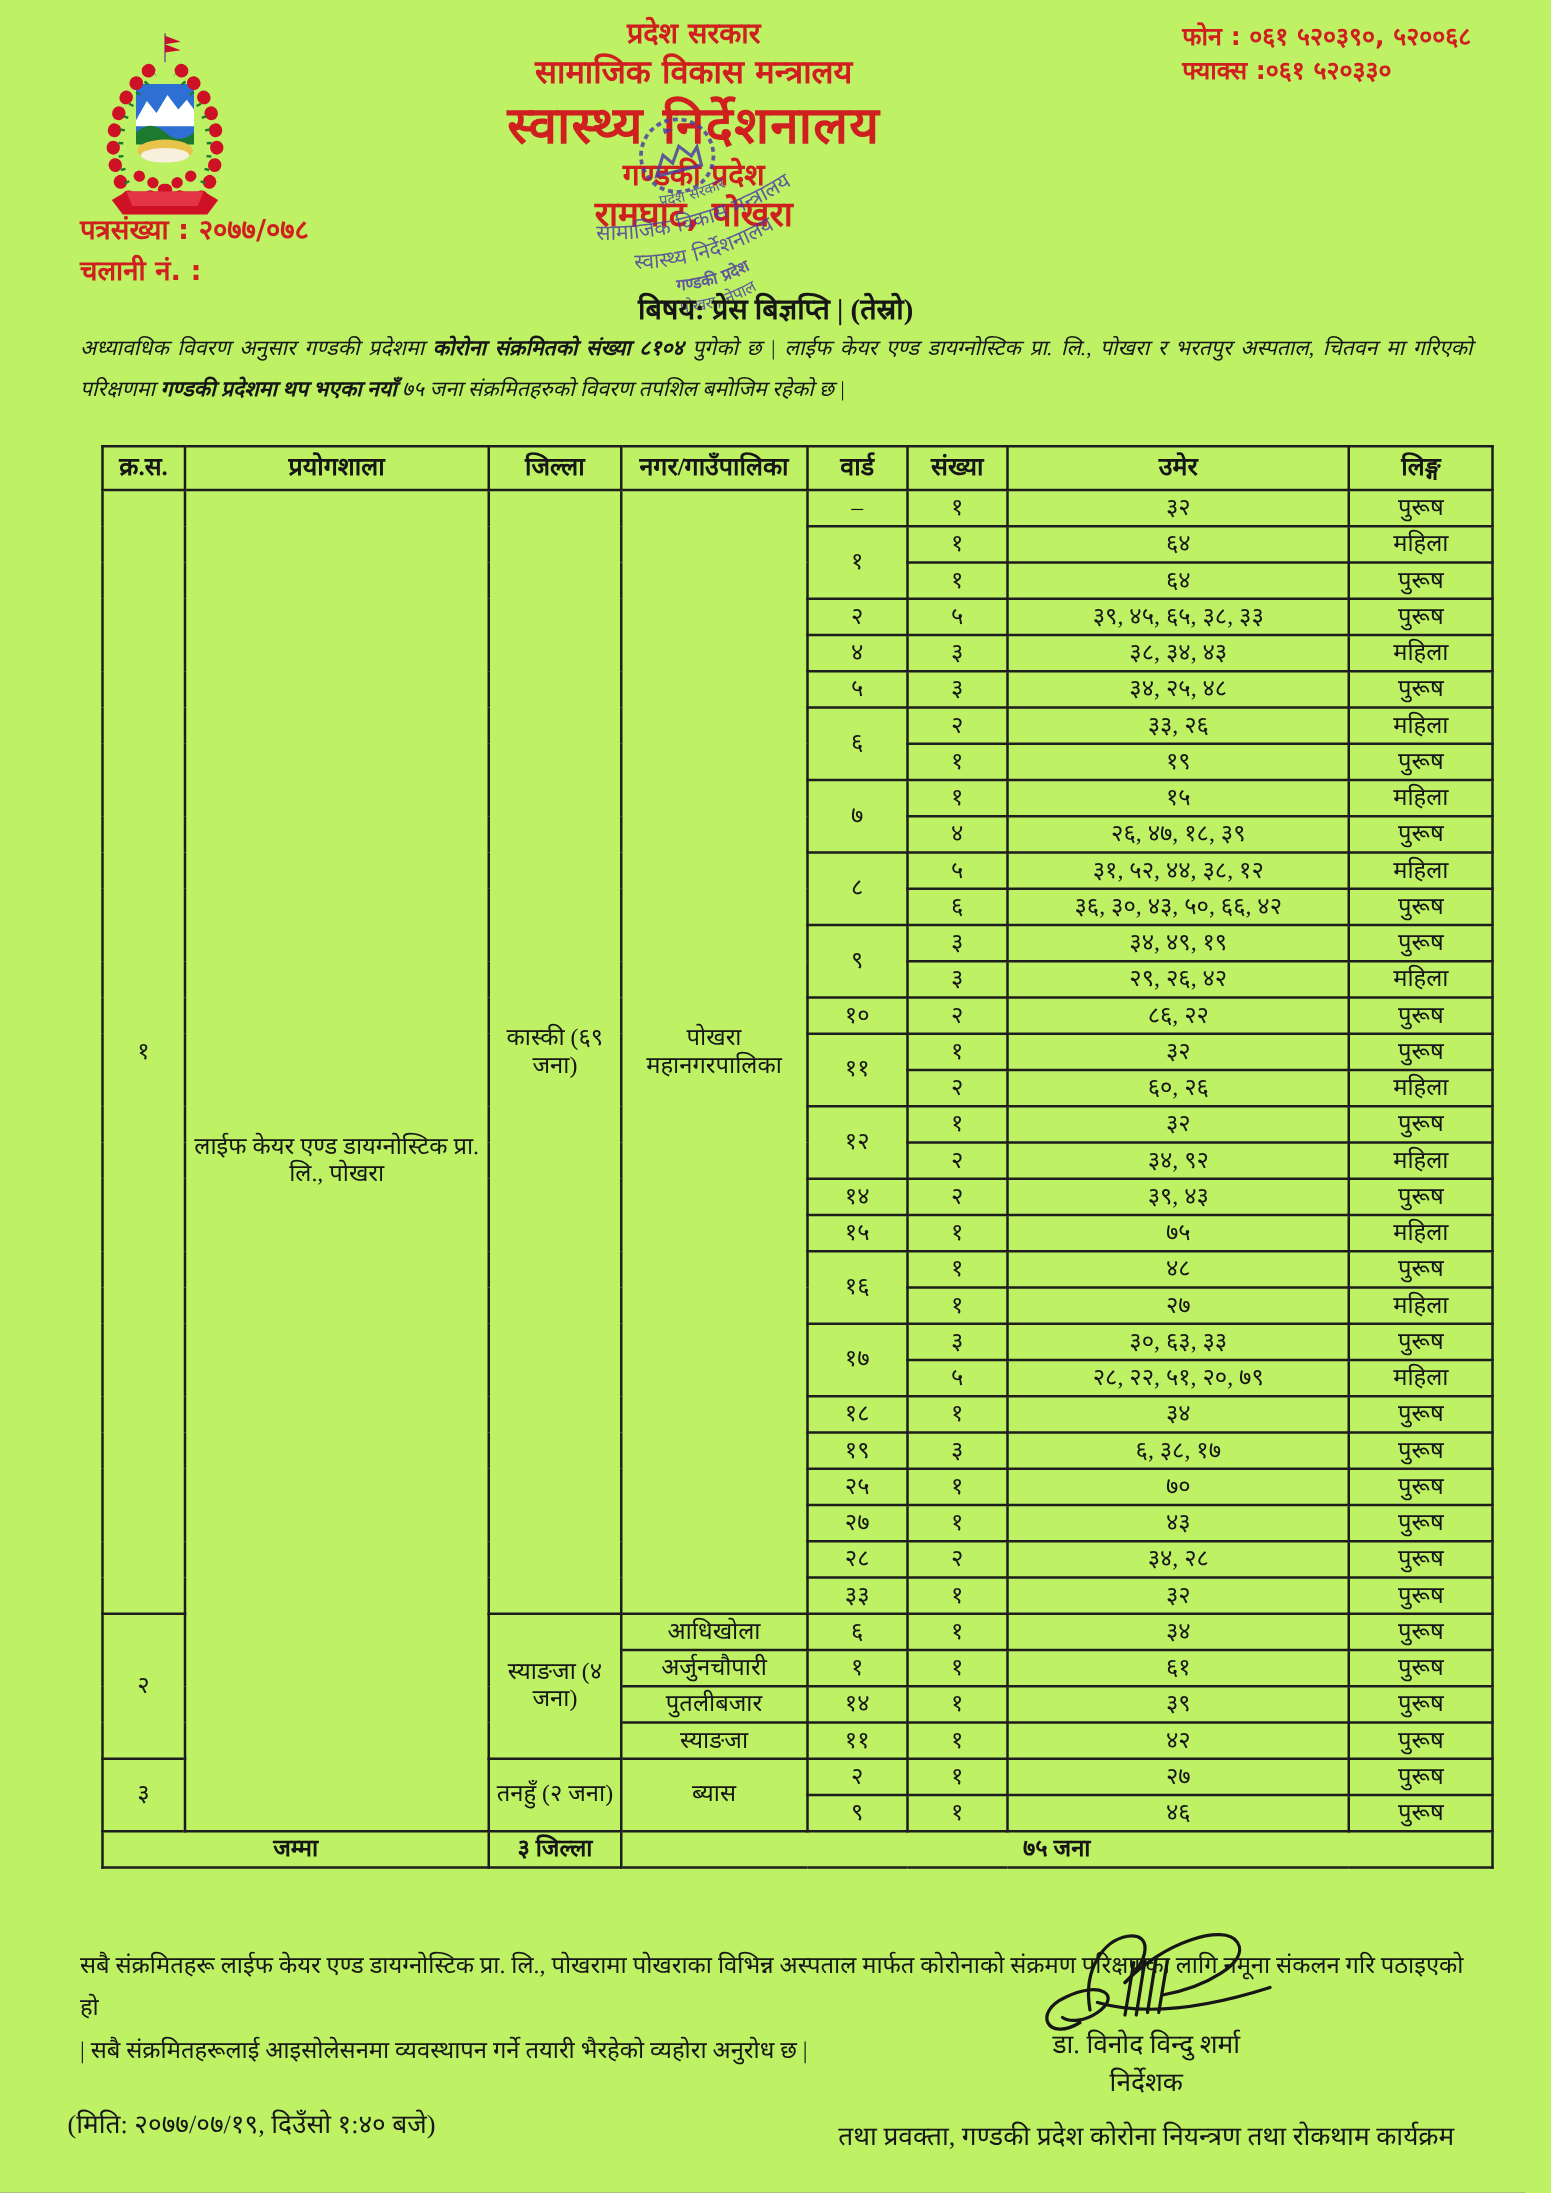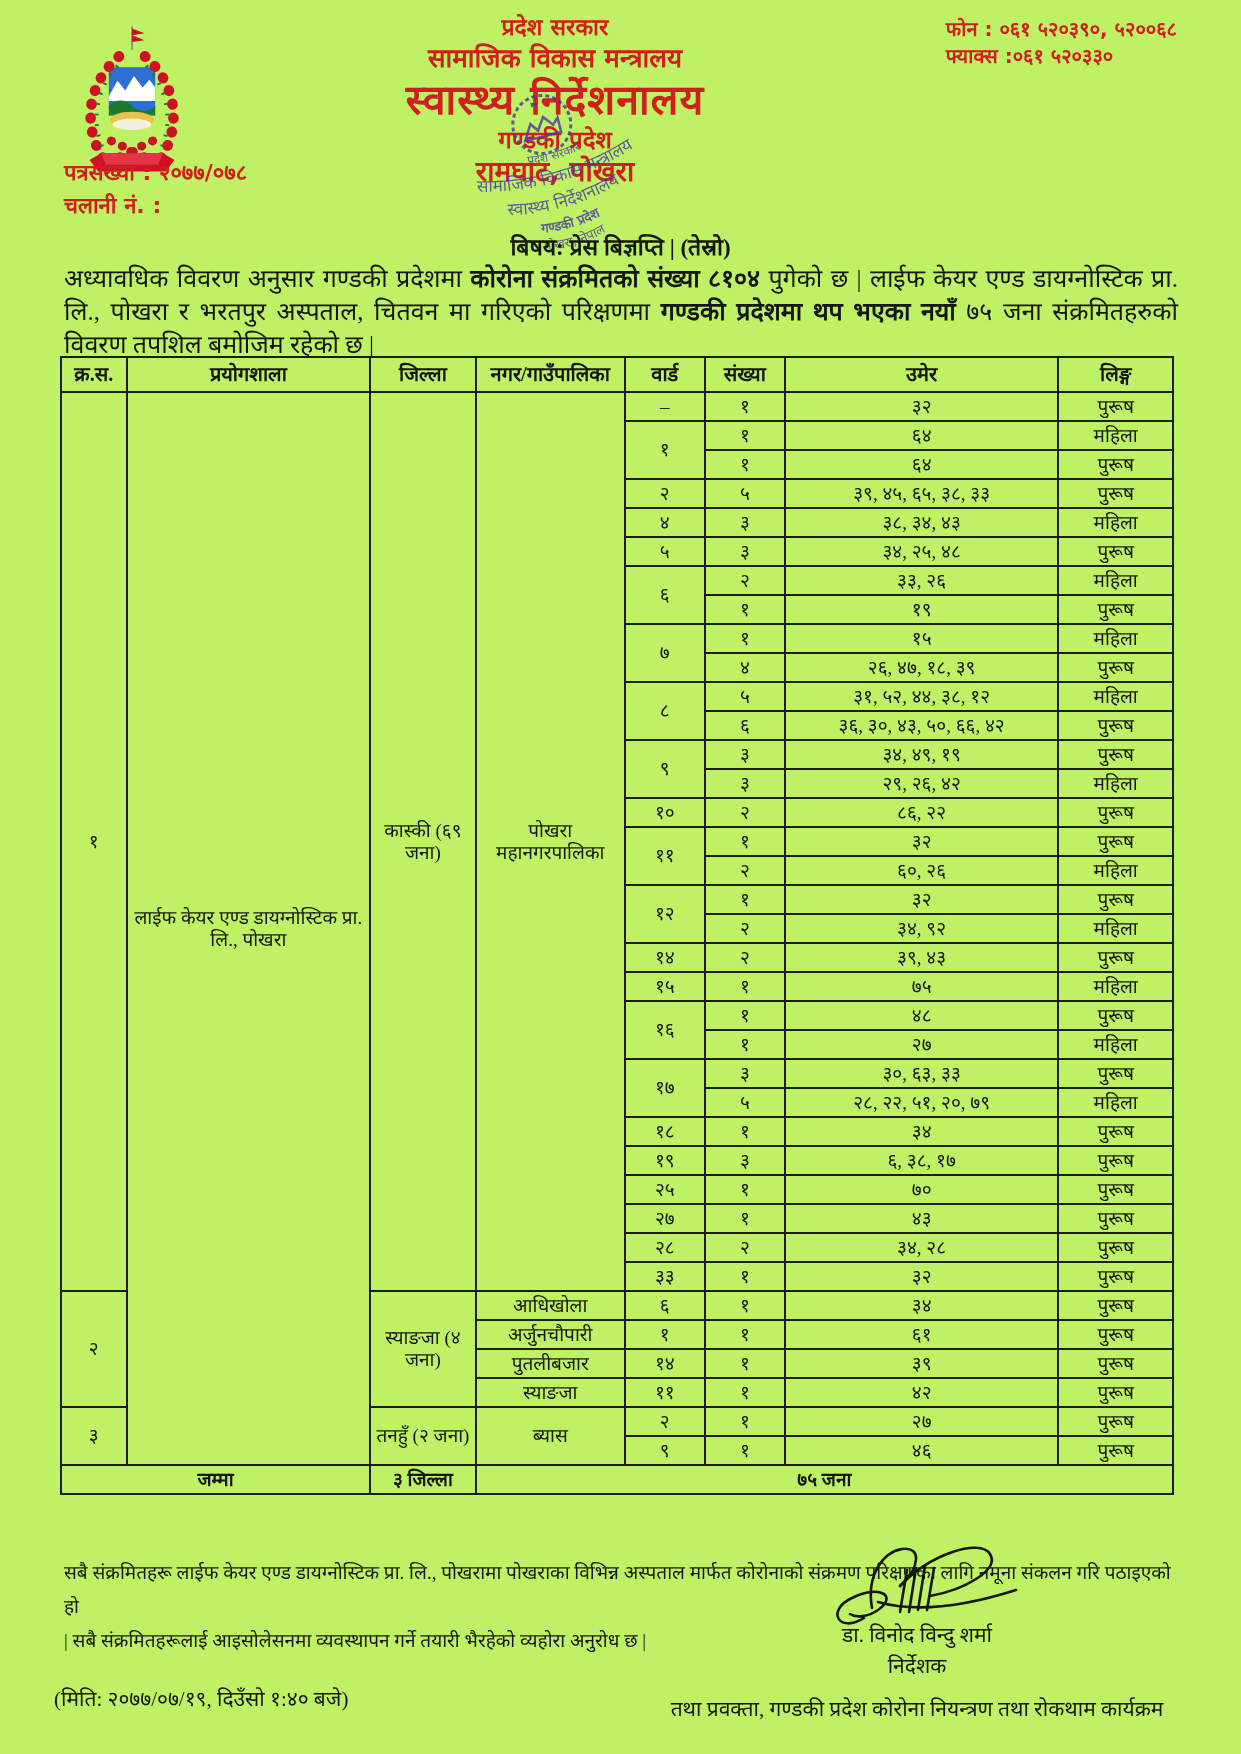--- a/index.html
+++ b/index.html
@@ -10,32 +10,32 @@
   
   .lh-center{position:absolute;left:280px;top:12px;width:550px;text-align:center;
     color:#d01f1f;font-family:"DejaVu Sans","Liberation Sans",sans-serif;font-weight:bold;}
   .lh1{font-size:23px;line-height:30px;}
   .lh2{font-size:26px;line-height:33px;}
   .lh3{font-size:41px;line-height:50px;letter-spacing:1px;}
   .lh4{font-size:24px;line-height:31px;}
   .lh5{font-size:28px;line-height:31px;}
   .lh-contact{position:absolute;right:64px;top:16px;text-align:left;color:#d01f1f;
     font-family:"DejaVu Sans","Liberation Sans",sans-serif;font-weight:bold;font-size:20px;line-height:27px;}
-  .ref-block{position:absolute;left:64px;top:156px;color:#d01f1f;
+  .ref-block{position:absolute;left:64px;top:168px;color:#d01f1f;
     font-family:"DejaVu Sans","Liberation Sans",sans-serif;font-weight:bold;font-size:22px;line-height:33px;}
   .logo{position:absolute;left:74px;top:24px;width:116px;height:156px;}
   .stamp{position:absolute;left:428px;top:84px;width:260px;height:178px;opacity:.82;}
   
   .subject{position:absolute;left:0;width:1241px;top:230px;text-align:center;
     font-weight:bold;font-size:23px;}
-  .intro{position:absolute;left:64px;top:262px;width:1114px;font-size:25px;
-    line-height:33px;text-align:justify;}
+  .intro{position:absolute;left:64px;top:262px;width:1114px;font-size:17px;
+    line-height:33px;text-align:justify;font-style:italic;}
   .intro b{font-weight:bold;}
   
-  table.main{position:absolute;left:60px;top:356px;width:1114px;border-collapse:collapse;
+  table.main{position:absolute;left:81px;top:356px;width:1114px;border-collapse:collapse;
     table-layout:fixed;}
   table.main th,table.main td{border:2px solid #1d1d1d;text-align:center;vertical-align:middle;
     padding:0 3px;font-size:19px;line-height:1.15;}
   table.main th{height:33px;font-weight:bold;font-size:20px;}
   table.main td{height:27px;}
   td.lab{padding:0 26px;font-size:20px;line-height:1.9;}
   .t-total td{font-weight:bold;height:30px;margin-top:46px;}
   col.c0{width:5.9%} col.c1{width:21.9%} col.c2{width:9.5%} col.c3{width:13.4%}
   col.c4{width:7.2%} col.c5{width:7.2%} col.c6{width:24.6%} col.c7{width:10.3%}
   

